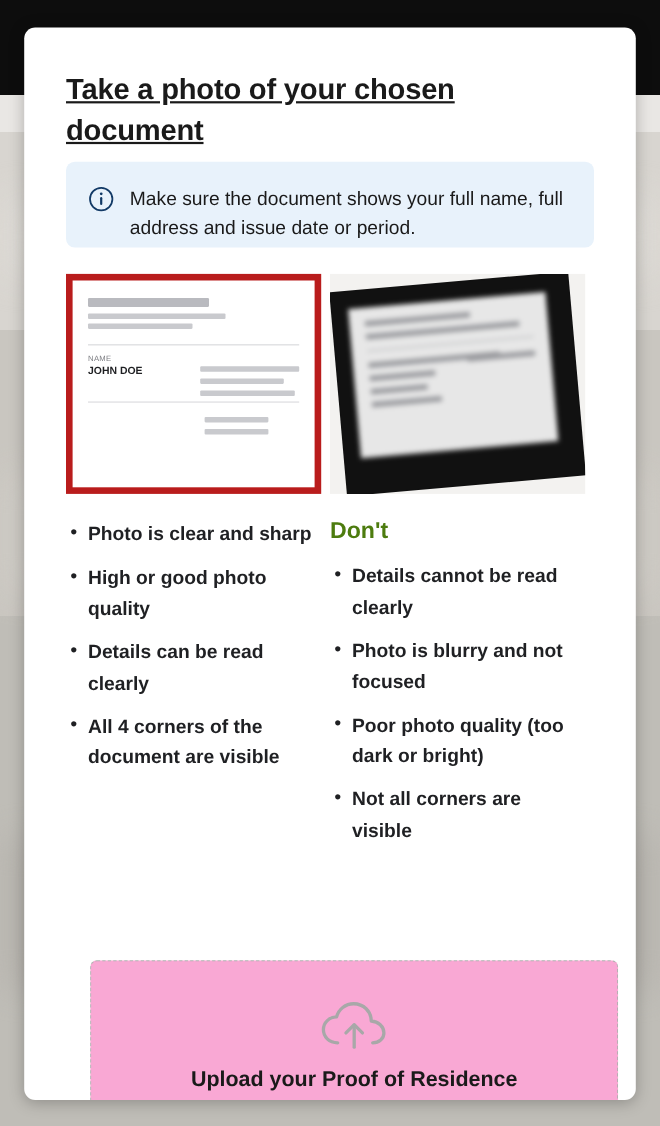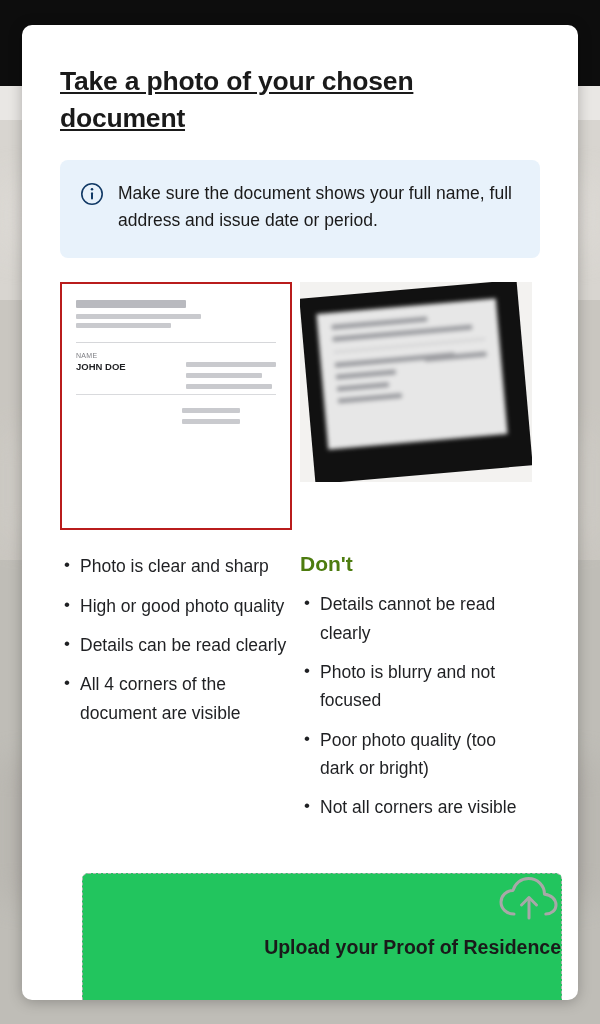--- a/index.html
+++ b/index.html
@@ -52,24 +52,24 @@
     font-size: 26.5px;
     line-height: 1.38;
     font-weight: bold;
     color: #1a1a1a;
     margin: 12px 0 0 0;
     letter-spacing: -0.2px;
     text-decoration: underline;
   }
 
   .info-box {
-    margin-top: 24px;
+    margin-top: 11px;
     background: #e8f2fb;
     border-radius: 8px;
-    padding: 20px 22px 24px 20px;
+    padding: 20px 22px 4px 20px;
     display: flex;
     gap: 14px;
     align-items: flex-start;
   }
   .info-icon {
     flex: 0 0 auto;
     width: 24px; height: 24px;
     margin-top: 2px;
   }
   .info-text {
@@ -80,22 +80,22 @@
 
   .examples {
     margin-top: 24px;
     display: flex;
     gap: 8px;
   }
   .example { width: 232px; }
 
   
   .doc-good {
-    height: 248px;
-    border: 2px solid #b91c1c;
+    height: 200px;
+    border: 6px solid #b91c1c;
     background: #fff;
     padding: 16px 14px 10px 14px;
     position: relative;
   }
   .ln { background: #c9cace; border-radius: 1px; }
   .doc-good .h1l { height: 8px; width: 110px; margin-bottom: 6px; background:#b9babf; }
   .doc-good .h2l { height: 5px; width: 125px; margin-bottom: 4px; }
   .doc-good .h3l { height: 5px; width: 95px; }
   .doc-good .rule {
     height: 1px; background: #d6d7da; margin: 14px 0 9px 0;
@@ -170,40 +170,42 @@
     list-style: none;
     margin: 0; padding: 0;
   }
   ul.points li {
     position: relative;
     padding-left: 20px;
     font-size: 17.5px;
     line-height: 1.62;
     color: #1f2023;
     margin-bottom: 11px;
+    font-weight: bold;
   }
   ul.points li::before {
     content: "\2022";
     position: absolute;
     left: 4px; top: -1px;
     color: #1f2023;
     font-size: 17px;
   }
 
   .upload {
     position: absolute;
     left: 60px; top: 848px;
     width: 480px;
     height: 150px;
     border: 1.6px dashed #b0b0b0;
     border-radius: 6px;
-    background: #22c55e;
+    background: #f9a8d4;
     display: flex;
     flex-direction: column;
-    align-items: flex-end;
+    align-items: center;
+    padding-top: 34px;
   }
   .upload-icon { width: 64px; height: 48px; }
   .upload-label {
     margin-top: 14px;
     font-size: 19.5px;
     font-weight: bold;
     color: #1a1a1a;
   }
 </style>
 </head>

